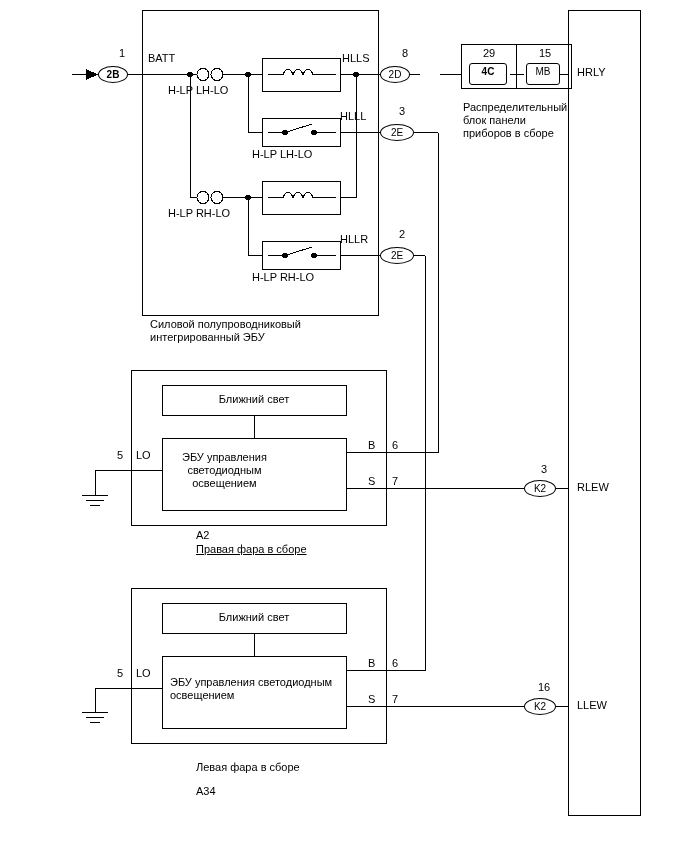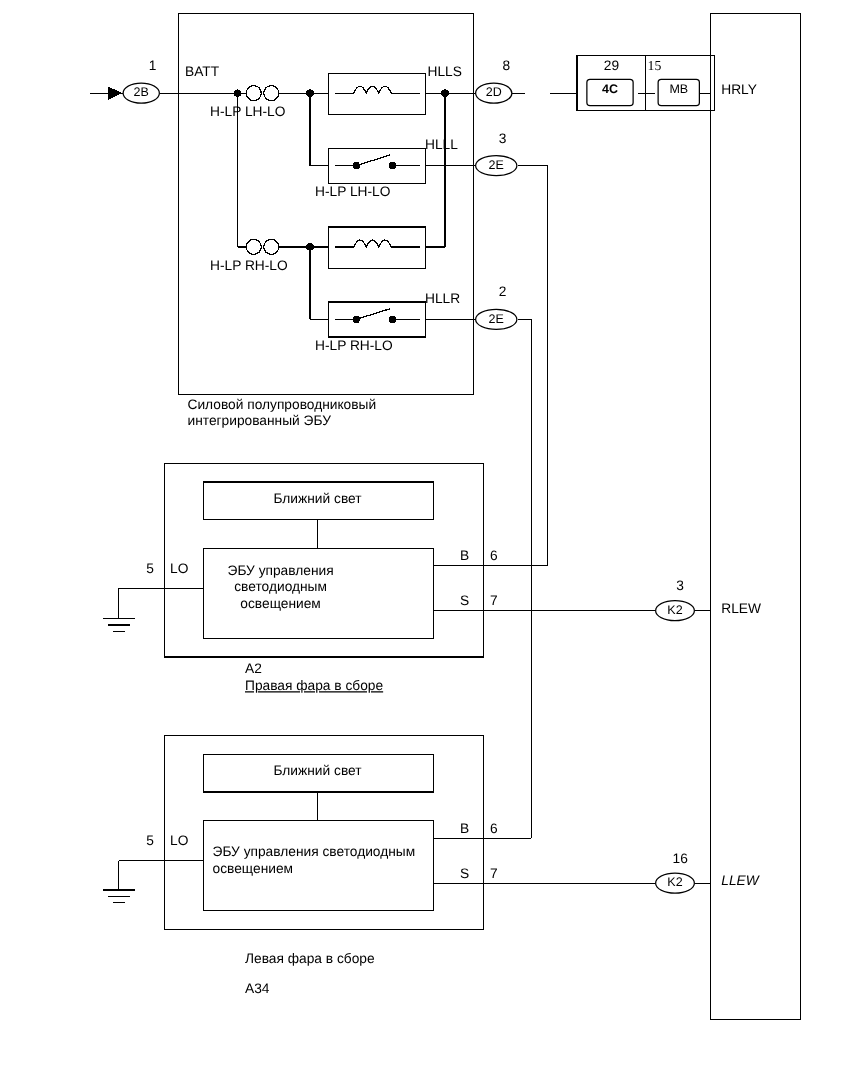--- a/index.html
+++ b/index.html
@@ -172,21 +172,21 @@
       <line x1="82" y1="712" x2="108" y2="712"></line>
       <line x1="86" y1="717" x2="104" y2="717"></line>
       <line x1="90" y1="722" x2="100" y2="722"></line>
       <line x1="346" y1="706.5" x2="386" y2="706.5"></line>
       <line x1="386" y1="706.5" x2="524" y2="706.5"></line>
       <line x1="556" y1="706.5" x2="569" y2="706.5"></line>
 
     </g>
   </svg>
 
-  <div class="conn" style="left:98px; top:66px; width:30px; height:17px;">2B</div>
+  <div class="conn" style="left:98px; top:66px; width:30px; height:17px;font-weight:bold;">2B</div>
   <div class="conn" style="left:380px; top:66px; width:30px; height:17px;">2D</div>
   <div class="conn" style="left:380px; top:124px; width:34px; height:17px;">2E</div>
   <div class="conn" style="left:380px; top:247px; width:34px; height:17px;">2E</div>
   <div class="conn" style="left:469px; top:63px; width:38px; height:22px; border-radius:3px;font-weight:bold;">4C</div>
   <div class="conn" style="left:526px; top:63px; width:34px; height:22px; border-radius:3px;">MB</div>
   <div class="conn" style="left:524px; top:480px; width:32px; height:17px;">K2</div>
   <div class="conn" style="left:524px; top:698px; width:32px; height:17px;">K2</div>
 
   <div class="lbl" style="left:119px; top:47px;">1</div>
   <div class="lbl" style="left:148px; top:52px;">BATT</div>
@@ -198,23 +198,26 @@
 
   <div class="lbl" style="left:342px; top:52px;">HLLS</div>
   <div class="lbl" style="left:340px; top:110px;">HLLL</div>
   <div class="lbl" style="left:340px; top:233px;">HLLR</div>
 
   <div class="lbl" style="left:402px; top:47px;">8</div>
   <div class="lbl" style="left:399px; top:105px;">3</div>
   <div class="lbl" style="left:399px; top:228px;">2</div>
 
   <div class="lbl" style="left:483px; top:47px;">29</div>
-  <div class="lbl" style="left:518px; top:47px;font-family:Liberation Serif, serif;">15</div>
+  <div class="lbl" style="left:539px; top:47px;">15</div>
   <div class="lbl" style="left:577px; top:66px;">HRLY</div>
 
+  <div class="lbl" style="left:463px; top:101px;">Распределительный
+блок панели
+приборов в сборе</div>
   <div class="lbl" style="left:150px; top:318px;">Силовой полупроводниковый
 интегрированный ЭБУ</div>
 
   <div class="lbl ctr" style="left:162px; top:393px; width:184px;">Ближний свет</div>
   <div class="lbl" style="left:182px; top:451px;text-align:center;">ЭБУ управления
 светодиодным
 освещением</div>
 
   <div class="lbl" style="left:117px; top:449px;">5</div>
   <div class="lbl" style="left:136px; top:449px;">LO</div>
@@ -236,16 +239,16 @@
   <div class="lbl" style="left:392px; top:657px;">6</div>
   <div class="lbl" style="left:368px; top:693px;">S</div>
   <div class="lbl" style="left:392px; top:693px;">7</div>
 
   <div class="lbl" style="left:196px; top:785px;">A34</div>
   <div class="lbl" style="left:196px; top:761px;">Левая фара в сборе</div>
 
   <div class="lbl" style="left:541px; top:463px;">3</div>
   <div class="lbl" style="left:577px; top:481px;">RLEW</div>
   <div class="lbl" style="left:538px; top:681px;">16</div>
-  <div class="lbl" style="left:577px; top:699px;font-style:italic;">LLEW</div>
+  <div class="lbl" style="left:577px; top:699px;">LLEW</div>
 
 
 </div>
 
 </body></html>

